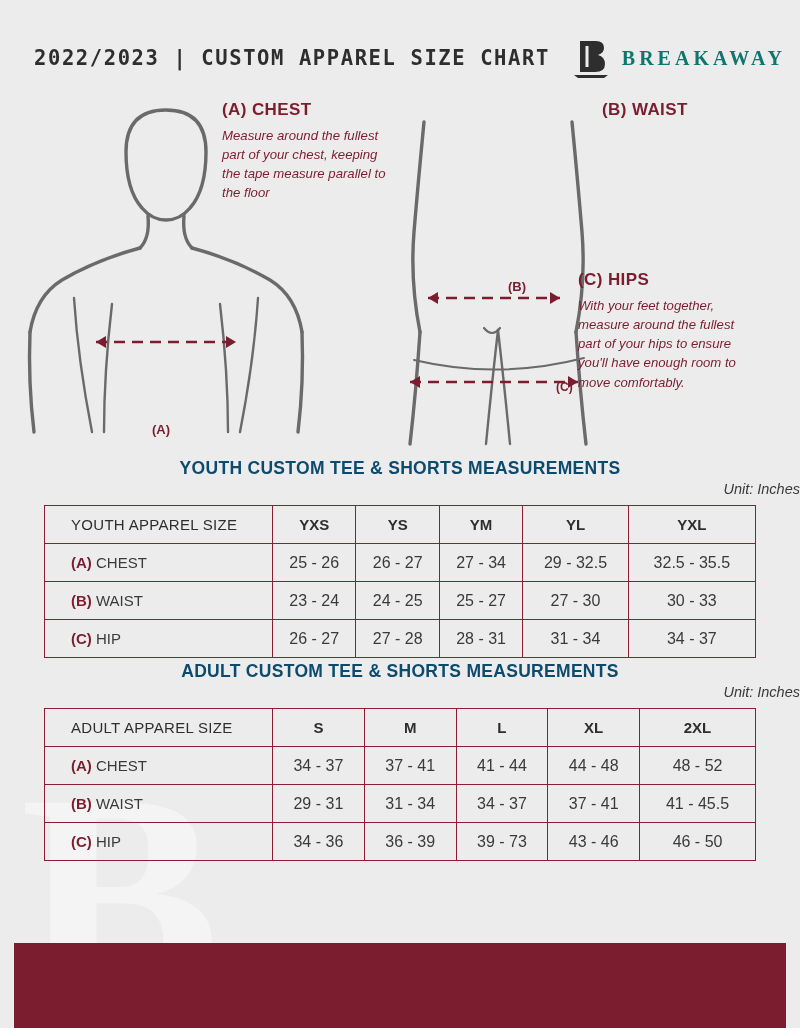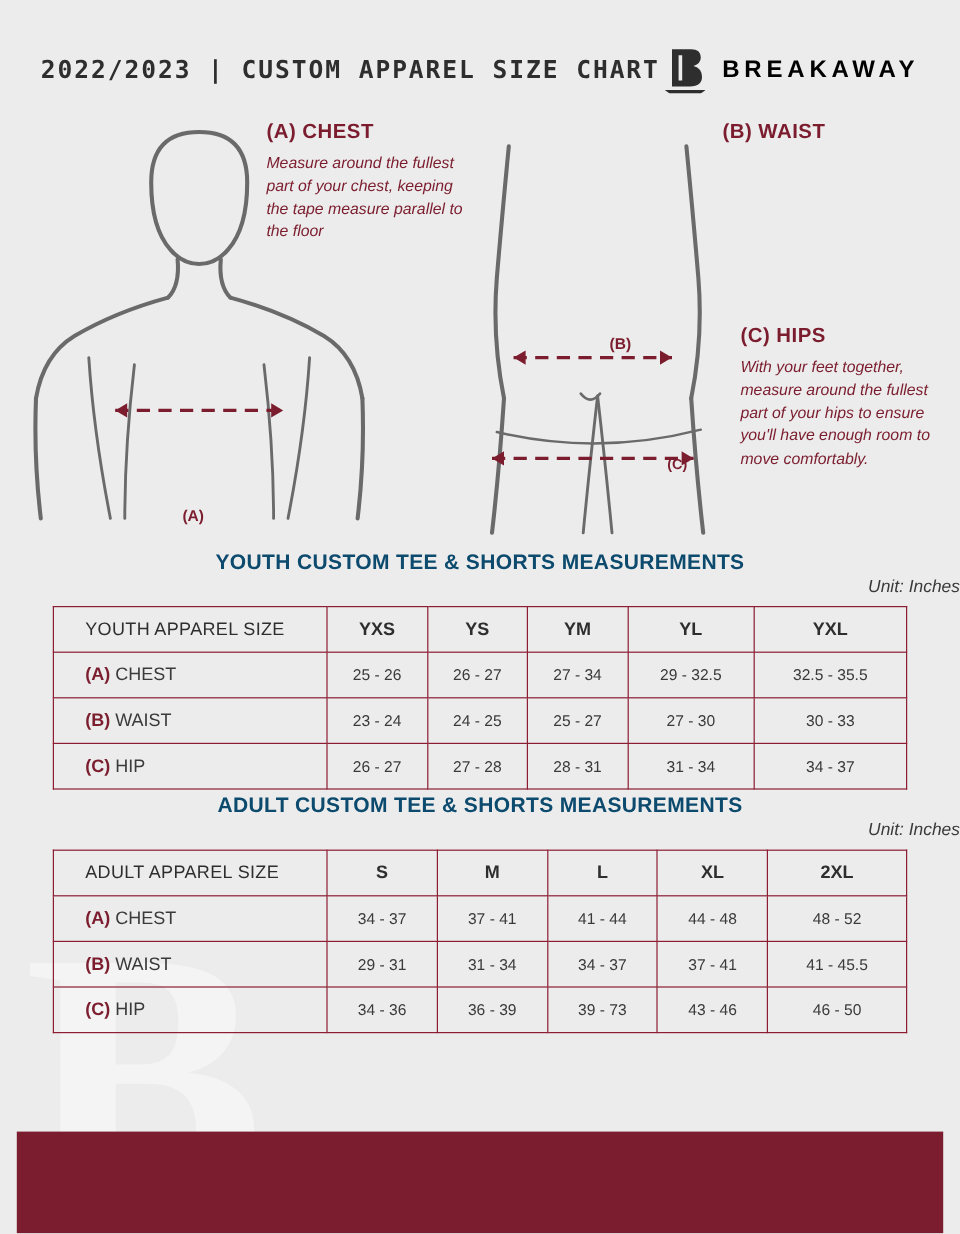--- a/index.html
+++ b/index.html
@@ -29,45 +29,45 @@
     user-select: none;
     z-index: 0;
   }
   .content { position: relative; z-index: 2; }
 
   
   .header {
     display: flex;
     align-items: center;
     justify-content: space-between;
-    padding: 38px 34px 10px 34px;
+    padding: 38px 14px 10px 34px;
   }
   .header-title {
     font-family: "DejaVu Sans Mono", monospace;
     font-size: 20.5px;
     font-weight: 700;
     letter-spacing: 1.6px;
     color: #2e2e2e;
     white-space: nowrap;
   }
   .brand {
     display: flex;
     align-items: center;
     gap: 14px;
   }
   .brand-mark {
     width: 34px; height: 40px;
     position: relative;
   }
   .brand-name {
-    font-family: Liberation Sans, sans-serif;
+    font-family: Liberation Serif, serif;
     font-size: 20px;
     font-weight: 700;
     letter-spacing: 4px;
-    color: #000000;
+    color: #0f766e;
   }
 
   
   .illus {
     position: relative;
     height: 360px;
     margin-top: 4px;
   }
   .figure-svg { position: absolute; top: 0; left: 0; }
 
@@ -81,21 +81,21 @@
   }
   .callout .ttl .tag { color: #7b1d2e; }
   .callout .body {
     font-size: 13.2px;
     font-style: italic;
     line-height: 1.45;
     color: #7b1d2e;
   }
   #callout-chest { left: 222px; top: 8px; width: 170px; }
   #callout-waist { left: 602px; top: 8px; width: 168px; }
-  #callout-hips  { left: 617px; top: 178px; width: 168px; }
+  #callout-hips  { left: 578px; top: 178px; width: 168px; }
 
   
   .table-block { margin-top: 6px; }
   .tbl-title {
     text-align: center;
     font-size: 17.5px;
     font-weight: 700;
     letter-spacing: 0.3px;
     color: #0c4a6e;
   }
@@ -111,21 +111,21 @@
     border-collapse: collapse;
     width: 712px;
     margin: 0 auto;
     background: transparent;
   }
   th, td {
     border: 1px solid #8c1d33;
     padding: 0;
     height: 38px;
     text-align: center;
-    font-size: 13px;
+    font-size: 16px;
     color: #3a3a3a;
     font-weight: 400;
   }
   thead th { font-weight: 700; font-size: 15px; color: #2e2e2e; }
   thead th.rowhead, tbody td.rowhead {
     text-align: left;
     padding-left: 26px;
     font-size: 15px;
   }
   thead th.rowhead { font-weight: 400; letter-spacing: 0.3px; }

